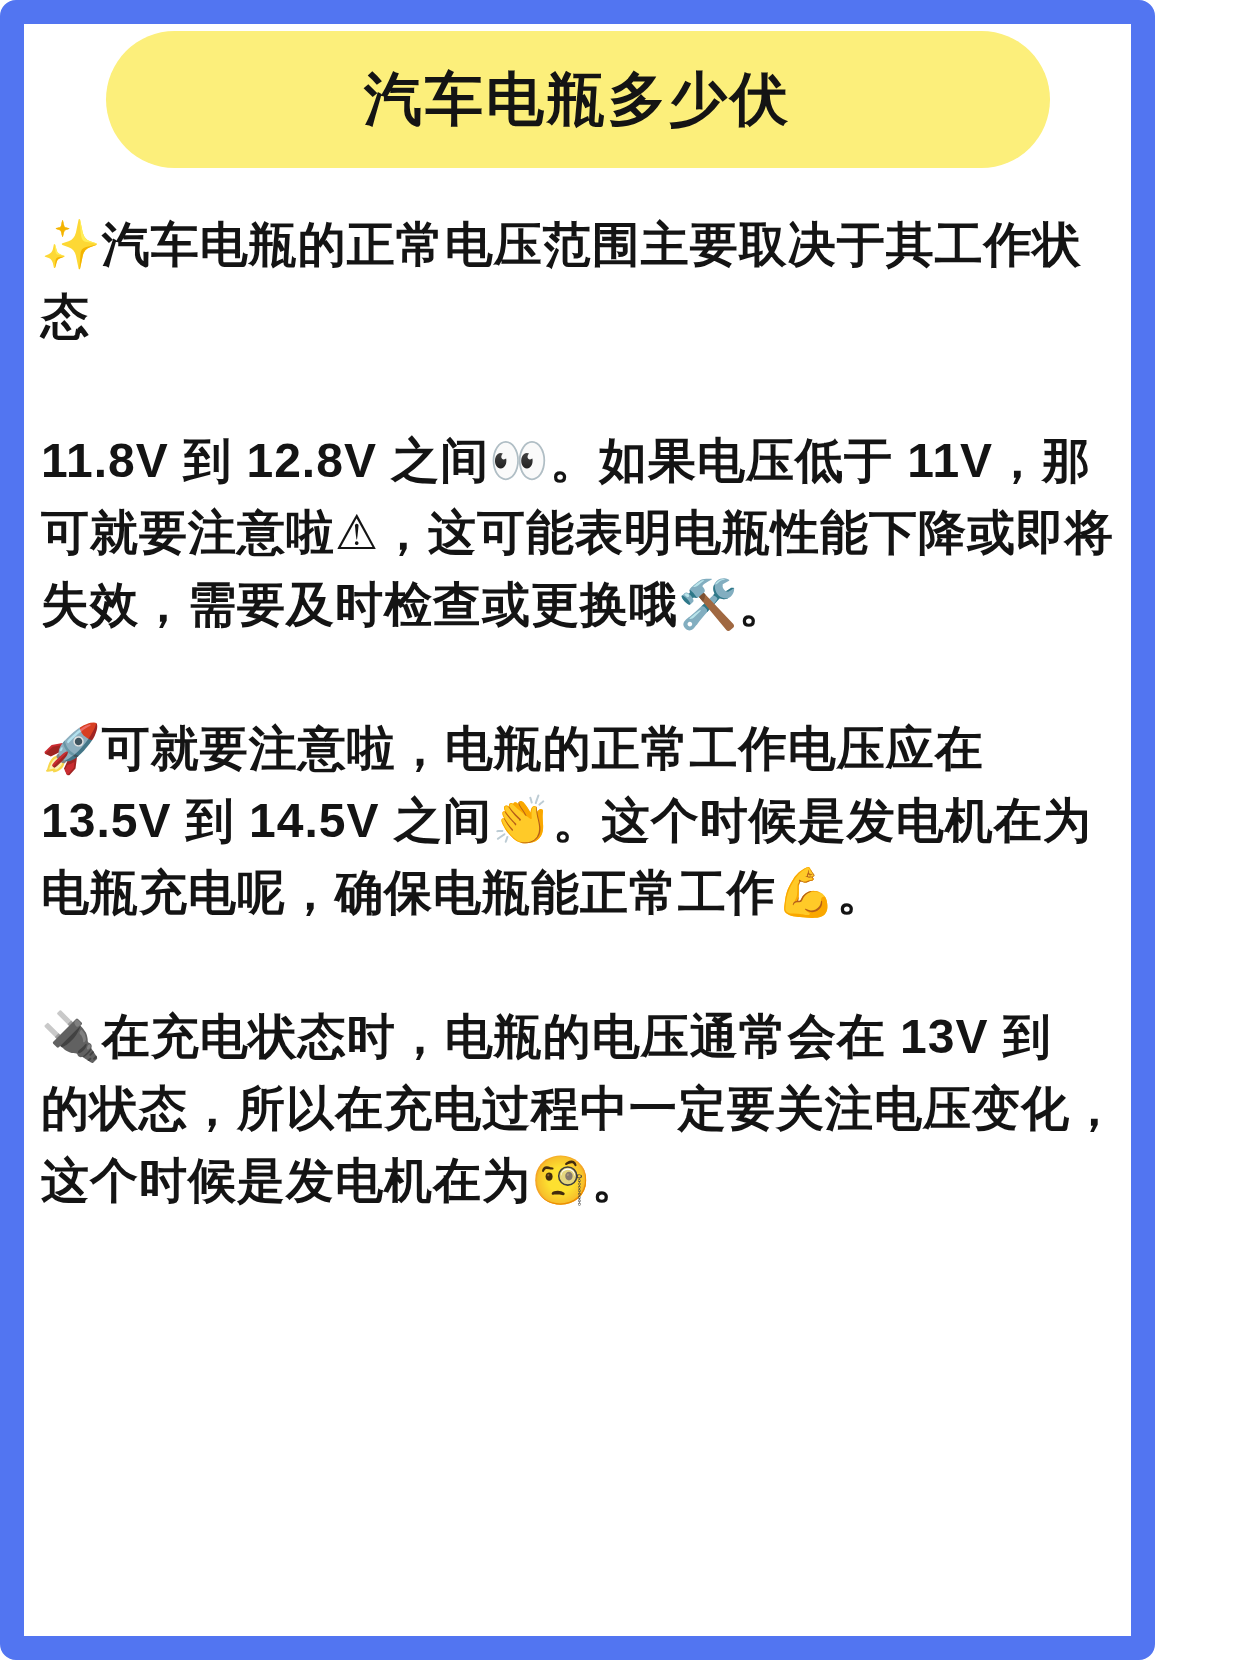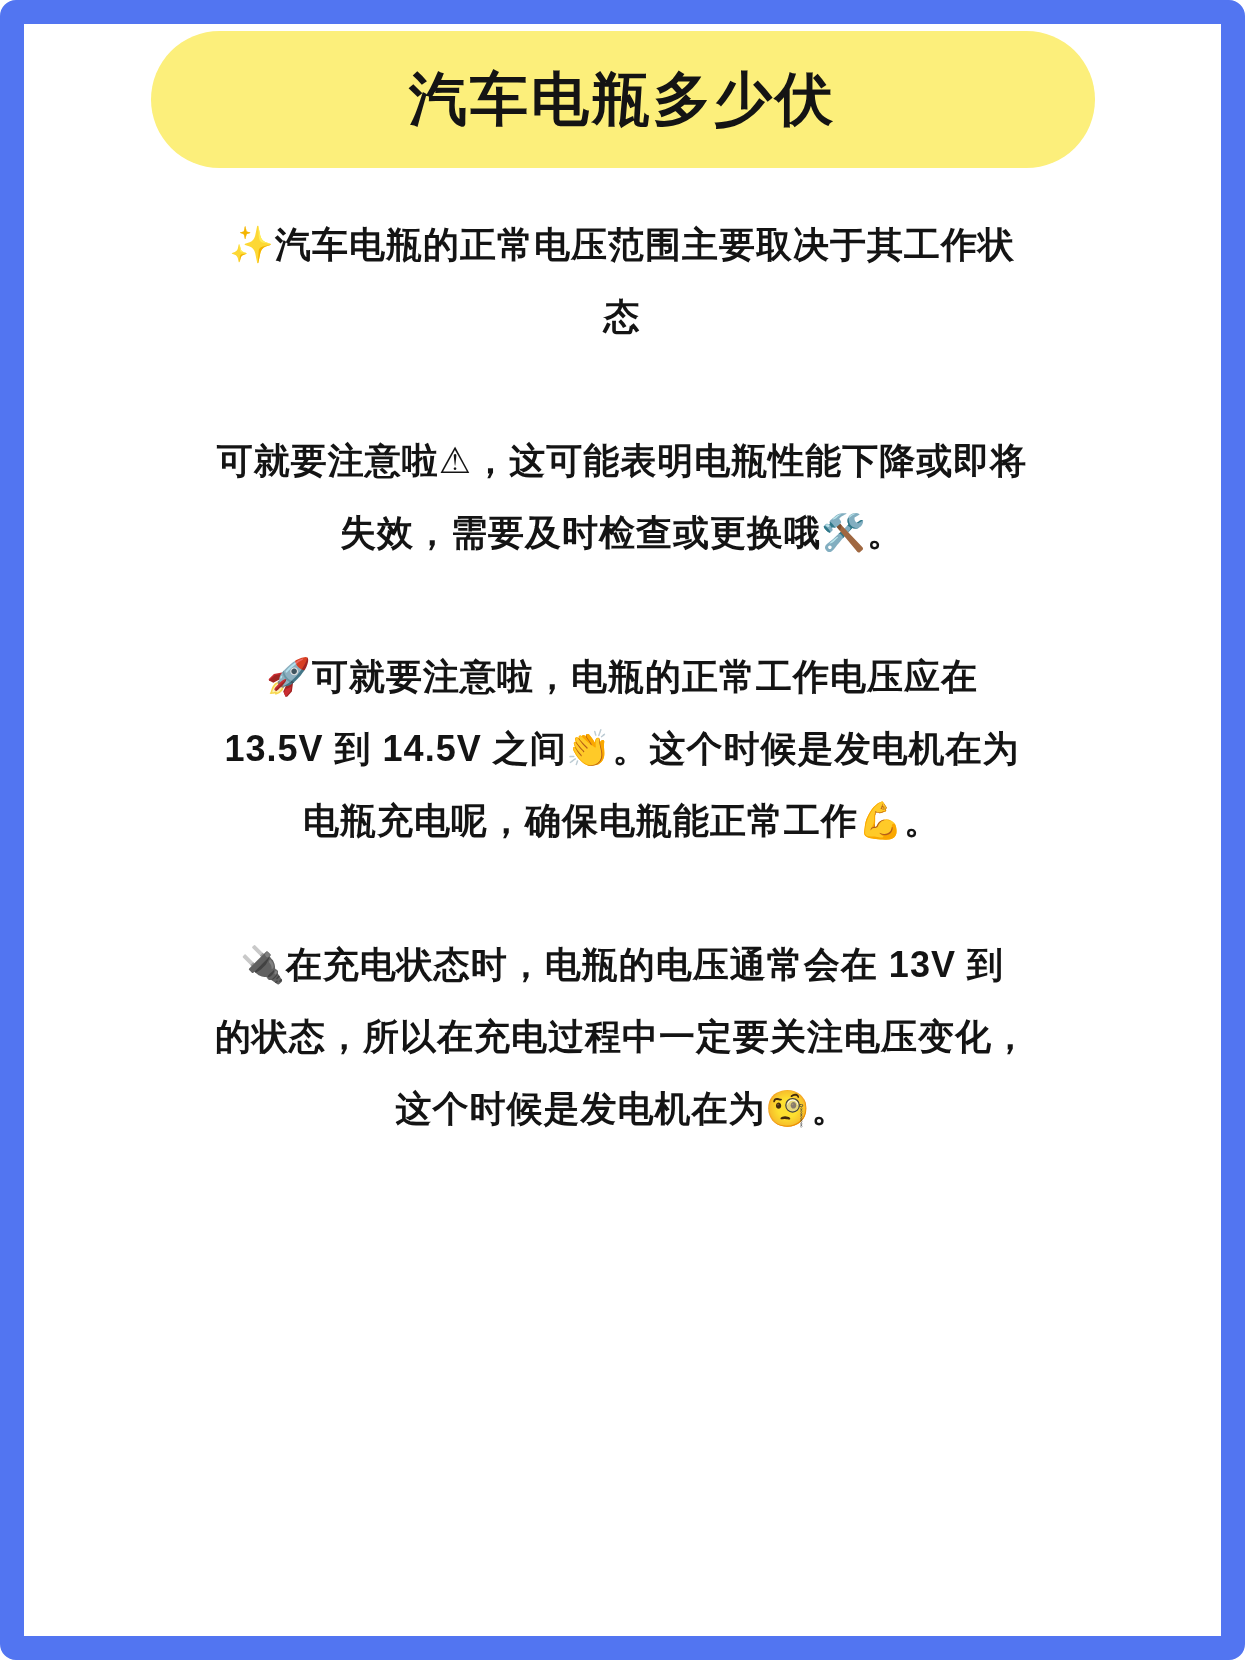--- a/index.html
+++ b/index.html
@@ -7,21 +7,21 @@
     padding: 0;
     background: #ffffff;
   }
   body {
     width: 1245px;
     height: 1660px;
     font-family: "Liberation Sans", "DejaVu Sans", sans-serif;
   }
   .card {
     box-sizing: border-box;
-    width: 1245px;
+    width: 1155px;
     height: 1660px;
     background: var(--background-color, #ffffff);
     border: 24px solid var(--border-color, #5275F1);
     border-radius: 16px;
     overflow: hidden;
   }
   .banner {
     width: 944px;
     height: 137px;
     margin: 7px auto 0 auto;
@@ -34,25 +34,24 @@
   .title {
     margin: 0;
     font-size: 58px;
     font-weight: bold;
     letter-spacing: 3px;
     color: var(--text-color, #141414);
   }
   .body-text {
     margin: 41px 18px 0 17px;
     color: var(--text-color, #141414);
-    font-size: 36px;
+    font-size: 48px;
     font-weight: bold;
     line-height: 72px;
     letter-spacing: 1px;
-    text-align: center;
   }
   .para + .para {
     margin-top: 72px;
   }
   .line {
     white-space: nowrap;
   }
 </style>
 </head>
 <body>
@@ -64,20 +63,21 @@
   </div>
 
   <div class="body-text">
 
     <div class="para">
       <div class="line">✨汽车电瓶的正常电压范围主要取决于其工作状</div>
       <div class="line">态</div>
     </div>
 
     <div class="para">
+      <div class="line">11.8V 到 12.8V 之间👀。如果电压低于 11V，那</div>
       <div class="line">可就要注意啦⚠，这可能表明电瓶性能下降或即将</div>
       <div class="line">失效，需要及时检查或更换哦🛠️。</div>
     </div>
 
     <div class="para">
       <div class="line">🚀可就要注意啦，电瓶的正常工作电压应在</div>
       <div class="line">13.5V 到 14.5V 之间👏。这个时候是发电机在为</div>
       <div class="line">电瓶充电呢，确保电瓶能正常工作💪。</div>
     </div>
 

